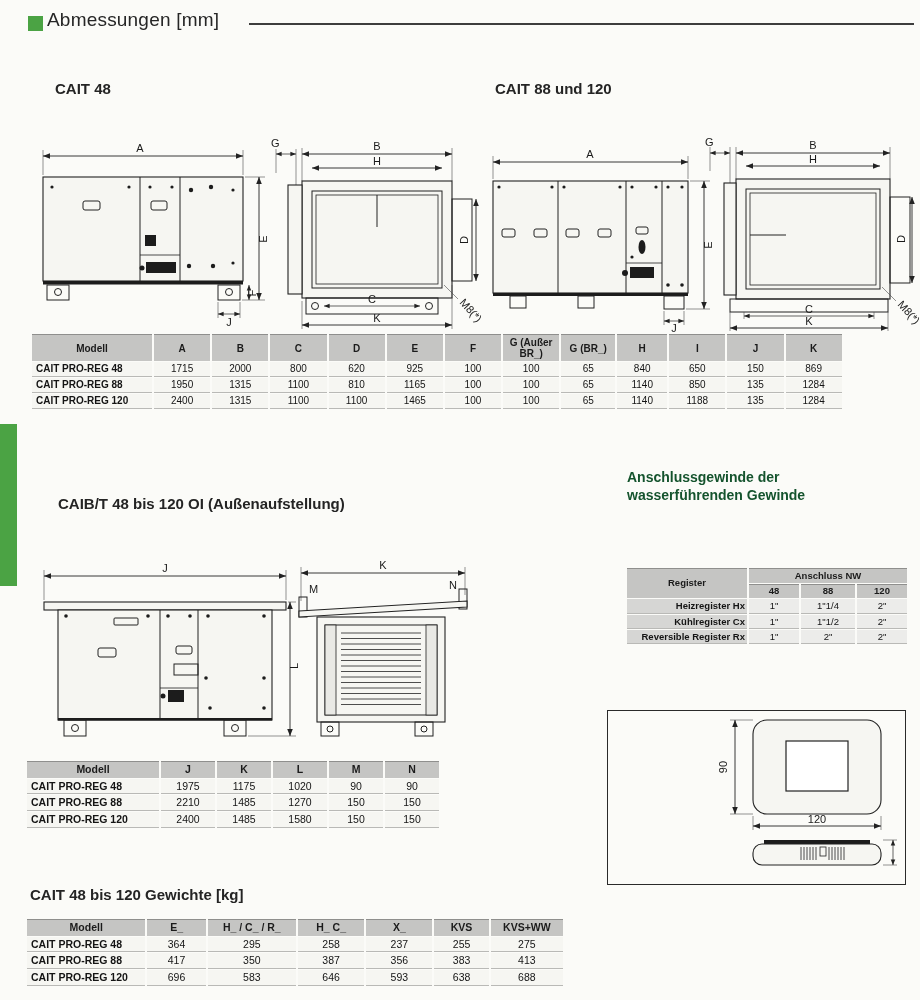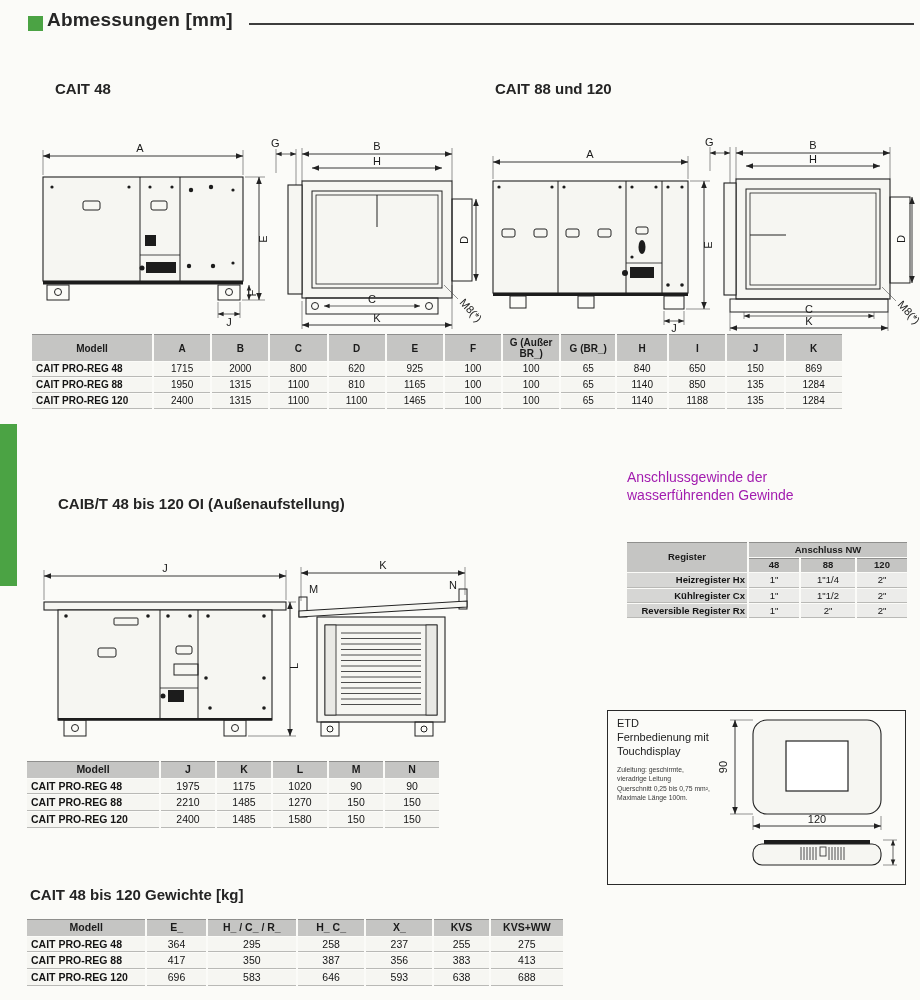--- a/index.html
+++ b/index.html
@@ -5,24 +5,24 @@
   html,body{margin:0;padding:0;}
   body{
     width:920px;height:1000px;position:relative;overflow:hidden;
     background:#fbfbf8;color:#1c1c1c;
     font-family:"Liberation Sans",sans-serif;
     -webkit-font-smoothing:antialiased;
   }
   .abs{position:absolute;}
   
   .green-sq{width:15px;height:15px;background:#4ba344;}
-  .page-title{font-size:19px;font-weight:bold;color:#262626;letter-spacing:.2px;}
+  .page-title{font-size:19px;font-weight:normal;color:#262626;letter-spacing:.2px;}
   .title-rule{height:2px;background:#3d3d3d;}
   .sec-h{font-size:15px;font-weight:bold;color:#242424;margin-top:28px;}
-  .sec-h2{font-size:14px;font-weight:normal;color:#a21caf;line-height:1.3;}
+  .sec-h2{font-size:14px;font-weight:bold;color:#14532d;line-height:1.3;}
   .green-bar{width:17px;background:#4ba344;}
 
   
   table.dt{border-collapse:separate;border-spacing:2px 1px;table-layout:fixed;}
   table.dt th{
     background:#c5c5c3;font-weight:bold;text-align:center;vertical-align:middle;
     padding:2px 1px;line-height:1.12;border-top:1px solid #8f8f8d;color:#1b1b1b;
   }
   table.dt td{
     background:#f6f6f2;text-align:center;vertical-align:middle;
@@ -311,21 +311,21 @@
 
 <div class="abs green-bar" style="left:0;top:424px;height:162px"></div>
 
 <div class="abs sec-h" style="left:58px;top:467px">CAIB/T 48 bis 120 OI (Außenaufstellung)</div>
 
 <div class="abs sec-h2" style="left:627px;top:468px">
   <div>Anschlussgewinde der</div>
   <div>wasserführenden Gewinde</div>
 </div>
 
-<table id="anschluss-table" class="abs dt" style="left:625px;top:541px">
+<table id="anschluss-table" class="abs dt" style="left:625px;top:567px">
   <colgroup>
       <col style="width:120px">
       <col style="width:50px">
       <col style="width:54px">
       <col style="width:50px">
     </colgroup>
   <thead>
     <tr>
       <th rowspan="2">Register</th>
       <th colspan="3">Anschluss NW</th>
@@ -528,31 +528,20 @@
         <td>583</td>
         <td>646</td>
         <td>593</td>
         <td>638</td>
         <td>688</td>
       </tr>
     </tbody>
 </table>
 
 <div class="abs etd-box" style="left:607px;top:710px;width:297px;height:173px">
-  <div class="abs etd-t" style="left:9px;top:6px">
-    <div>ETD</div>
-    <div>Fernbedienung mit</div>
-    <div>Touchdisplay</div>
-    <div class="etd-note">
-      <div>Zuleitung: geschirmte,</div>
-      <div>vieradrige Leitung</div>
-      <div>Querschnitt 0,25 bis 0,75 mm²,</div>
-      <div>Maximale Länge 100m.</div>
-    </div>
-  </div>
   <svg class="drawing" style="left:100px;top:3px" width="195" height="167" viewBox="0 0 195 167">
     <rect class="panel" x="45" y="6" width="128" height="94" rx="14"></rect>
     <rect x="78" y="27" width="62" height="50" fill="#fff" stroke="#222" stroke-width="1.2"></rect>
     <line class="thin" x1="45" y1="6" x2="22" y2="6"></line>
       <line class="thin" x1="45" y1="100" x2="22" y2="100"></line>
     <line class="dim" x1="27" y1="6" x2="27" y2="100" marker-start="url(#aS)" marker-end="url(#aE)"></line>
     <text transform="rotate(-90 19 53)" x="19" y="53" text-anchor="middle" font-size="9.5">90</text>
     <line class="thin" x1="45" y1="102" x2="45" y2="116"></line>
       <line class="thin" x1="173" y1="102" x2="173" y2="116"></line>
     <line class="dim" x1="45" y1="112" x2="173" y2="112" marker-start="url(#aS)" marker-end="url(#aE)"></line>

